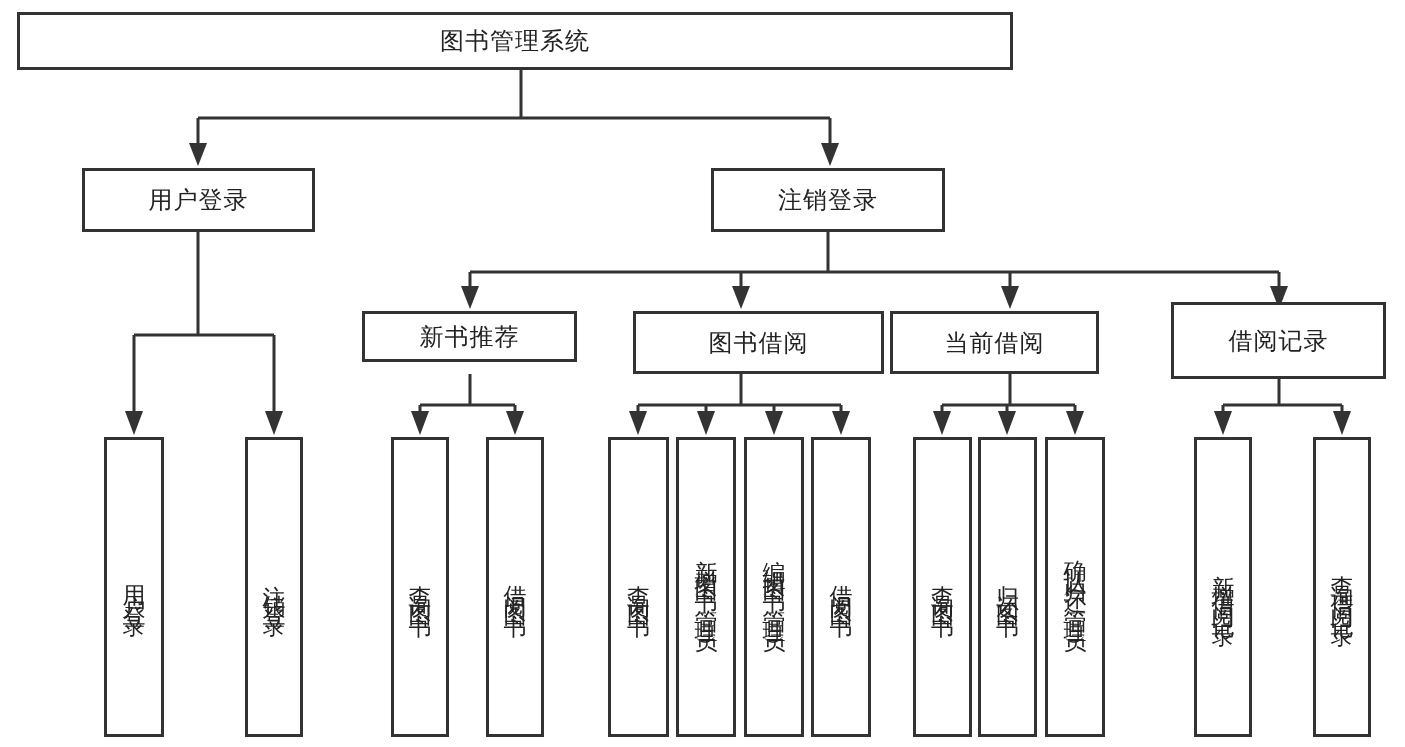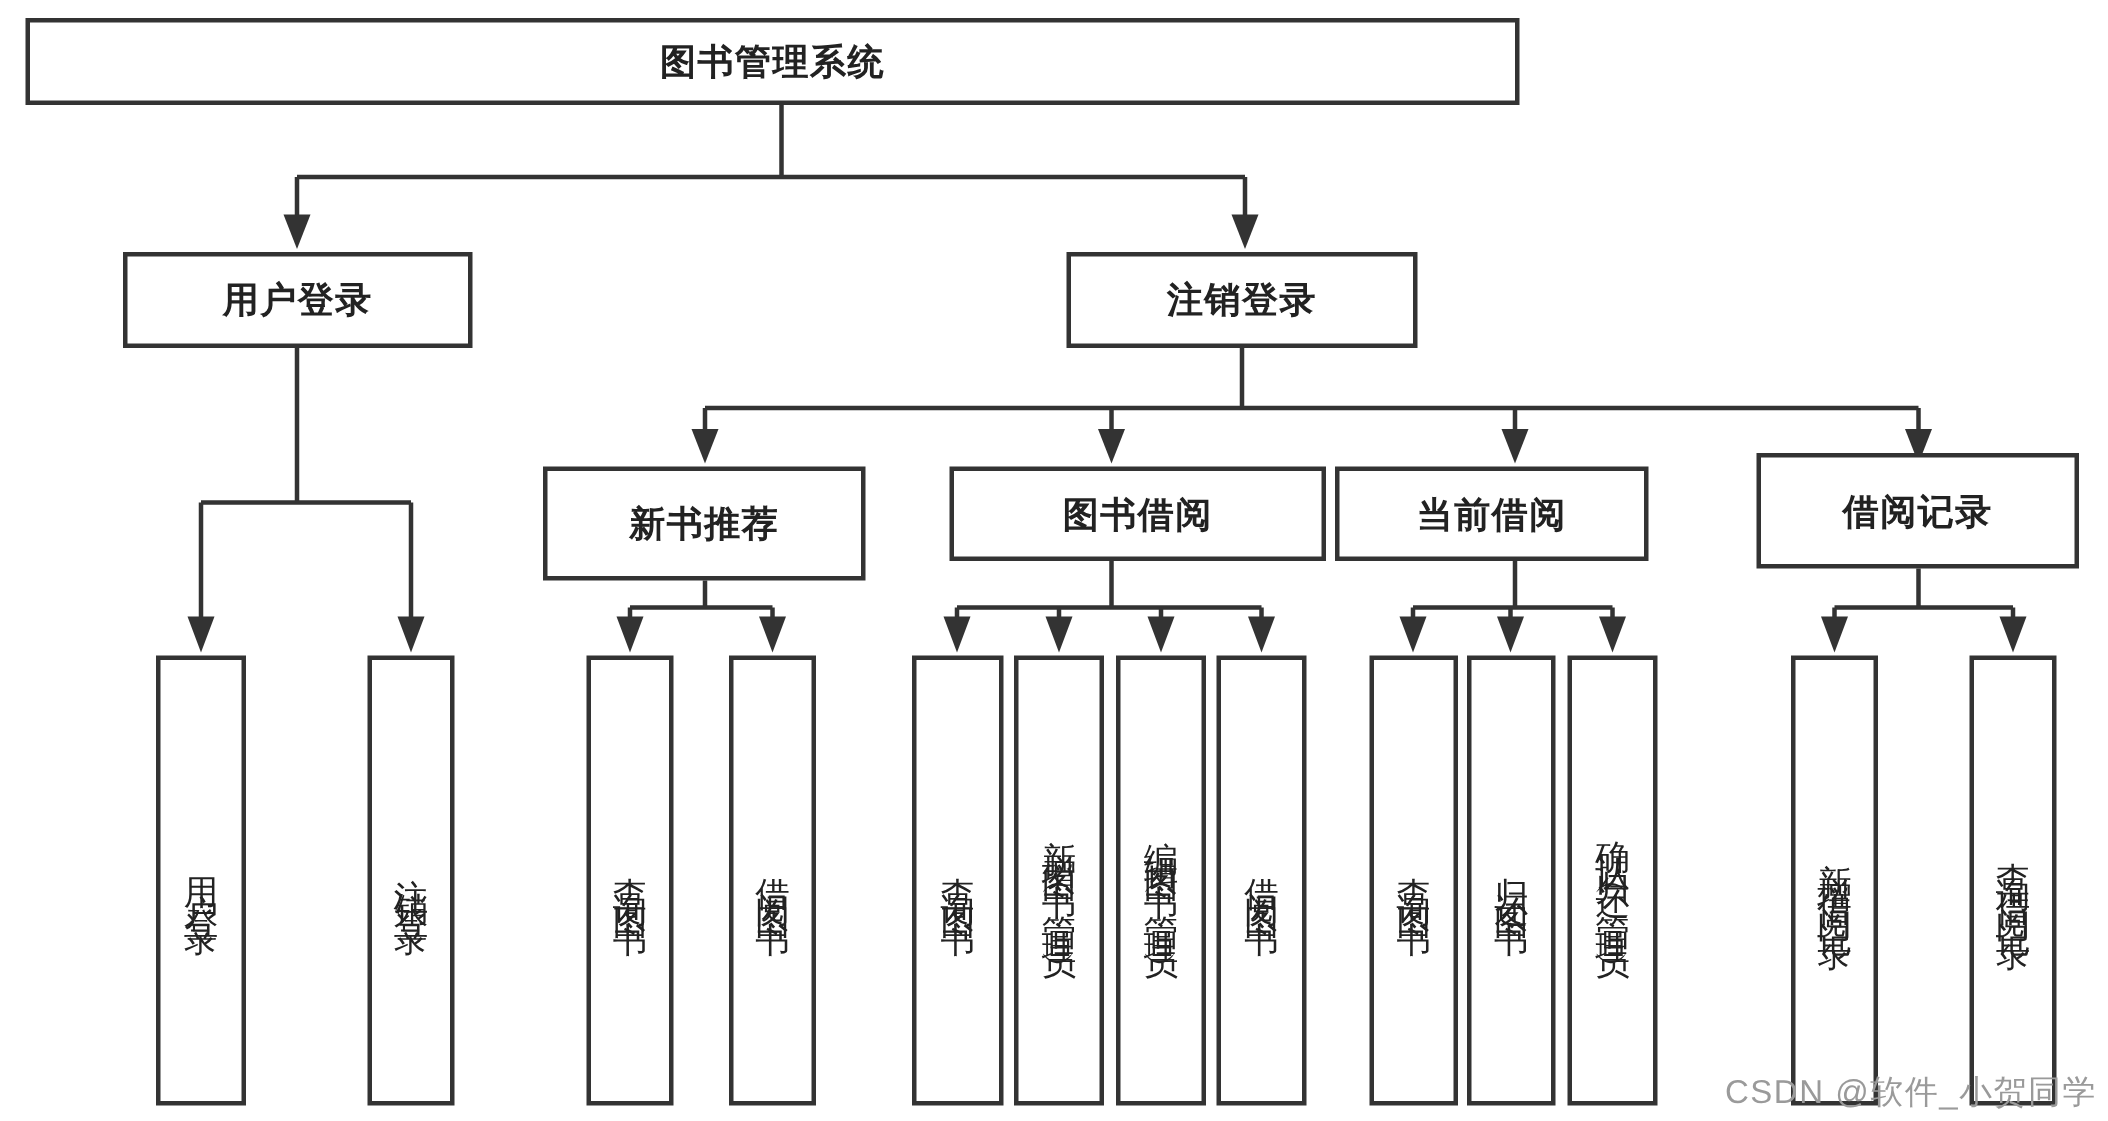--- a/index.html
+++ b/index.html
@@ -17,21 +17,20 @@
     border:3px solid #333333;
     background:#ffffff;
     display:flex;align-items:center;justify-content:center;
     color:#222222;
   }
   .hlabel{
     font-size:24px;
     letter-spacing:1px;
     white-space:nowrap;
     color:#222222;
-    font-weight:bold;
   }
   .leaf{
     position:absolute;
     top:437px;height:300px;
     box-sizing:border-box;
     border:3px solid #333333;
     background:#ffffff;
     display:flex;align-items:center;justify-content:center;
     color:#222222;
   }
@@ -102,21 +101,21 @@
     <span class="hlabel">图书管理系统</span>
   </div>
 
   <div class="node" style="left:82px;top:168px;width:233px;height:64px">
     <span class="hlabel">用户登录</span>
   </div>
   <div class="node" style="left:711px;top:168px;width:234px;height:64px">
     <span class="hlabel">注销登录</span>
   </div>
 
-  <div class="node" style="left:362px;top:311px;width:215px;height:76px">
+  <div class="node" style="left:362px;top:311px;width:215px;height:51px">
     <span class="hlabel">新书推荐</span>
   </div>
   <div class="node" style="left:633px;top:311px;width:251px;height:63px">
     <span class="hlabel">图书借阅</span>
   </div>
   <div class="node" style="left:890px;top:311px;width:209px;height:63px">
     <span class="hlabel">当前借阅</span>
   </div>
   <div class="node" style="left:1171px;top:302px;width:215px;height:77px">
     <span class="hlabel">借阅记录</span>
@@ -159,15 +158,14 @@
     <span class="vtext">确认归还（管理员）</span>
   </div>
 
   <div class="leaf" style="left:1194px;width:58px">
     <span class="vtext">新增借阅记录</span>
   </div>
   <div class="leaf" style="left:1313px;width:58px">
     <span class="vtext">查询借阅记录</span>
   </div>
 
-  <div class="watermark">CSDN @软件_小贺同学</div>
 
 </div>
 
 </body></html>

